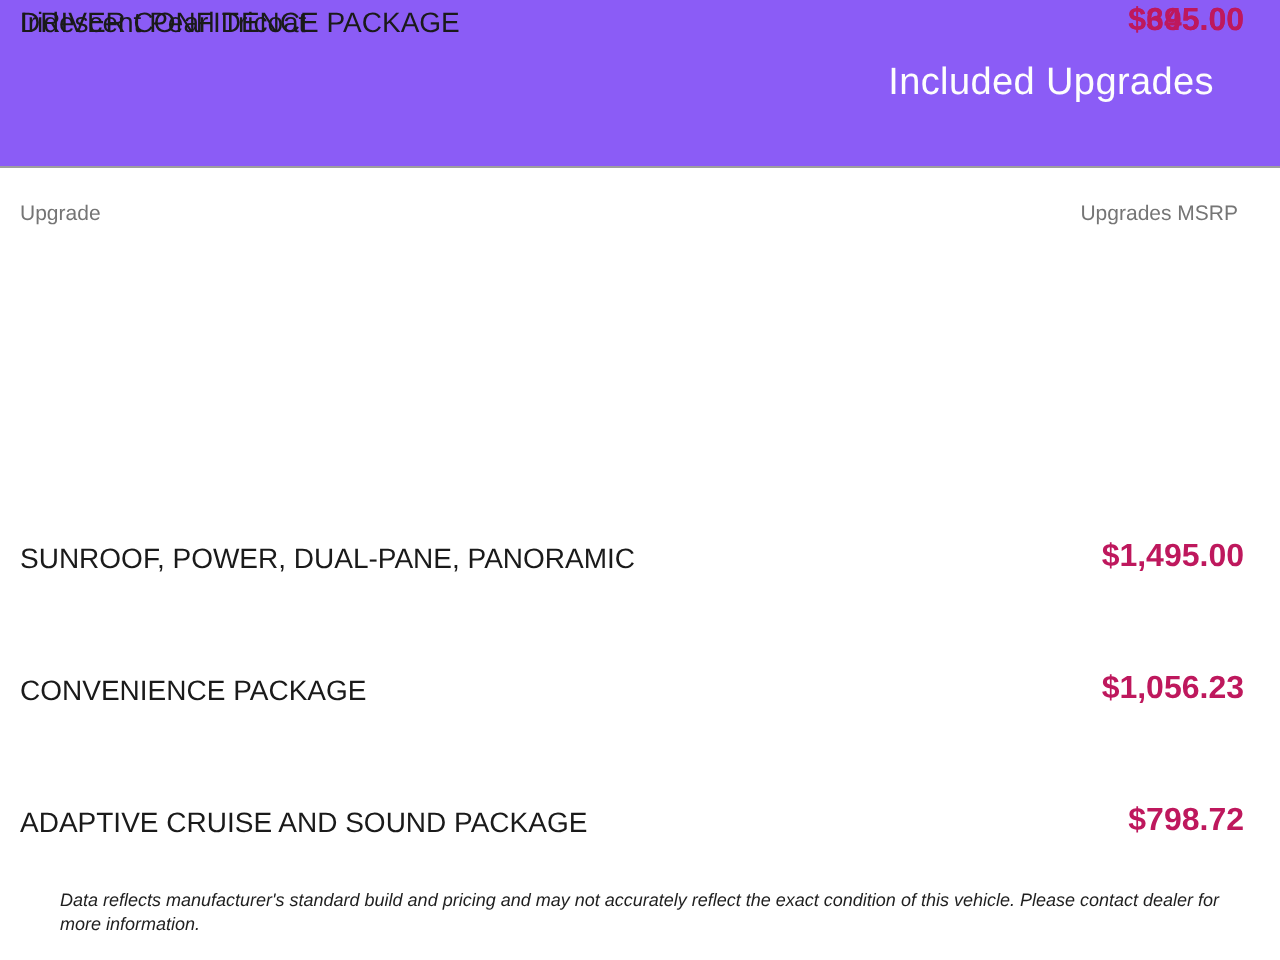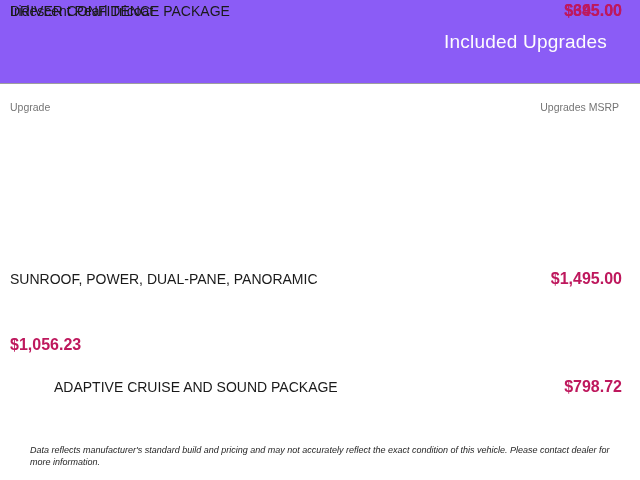--- a/index.html
+++ b/index.html
@@ -56,21 +56,21 @@
     right: 18px;
     height: 22px;
     display: flex;
     justify-content: space-between;
     align-items: center;
   }
   .row:nth-of-type(1) { top: 136px; }
   .row:nth-of-type(2) { top: 202px; }
   .row:nth-of-type(3) { top: 268px; }
   .row:nth-of-type(4) { top: 334px; }
-  .row:nth-of-type(5) { top: 376px; margin-left: 44px; }
+  .row:nth-of-type(5) { top: 400px; }
   .row-label {
     font-size: 14px;
     color: #1a1a1a;
     font-weight: 400;
     white-space: nowrap;
   }
   .row-price {
     font-size: 16px;
     color: #be185d;
     font-weight: 700;
@@ -102,20 +102,21 @@
     <div class="col-head">Upgrade</div>
     <div class="col-head">Upgrades MSRP</div>
   </div>
 
   <div class="row">
     <span class="row-label">SUNROOF, POWER, DUAL-PANE, PANORAMIC</span>
     <span class="row-price">$1,495.00</span>
   </div>
 
   <div class="row">
+    <span class="row-label">CONVENIENCE PACKAGE</span>
     <span class="row-price">$1,056.23</span>
   </div>
 
   <div class="row">
     <span class="row-label">ADAPTIVE CRUISE AND SOUND PACKAGE</span>
     <span class="row-price">$798.72</span>
   </div>
 
   <div class="row">
     <span class="row-label">DRIVER CONFIDENCE PACKAGE</span>

